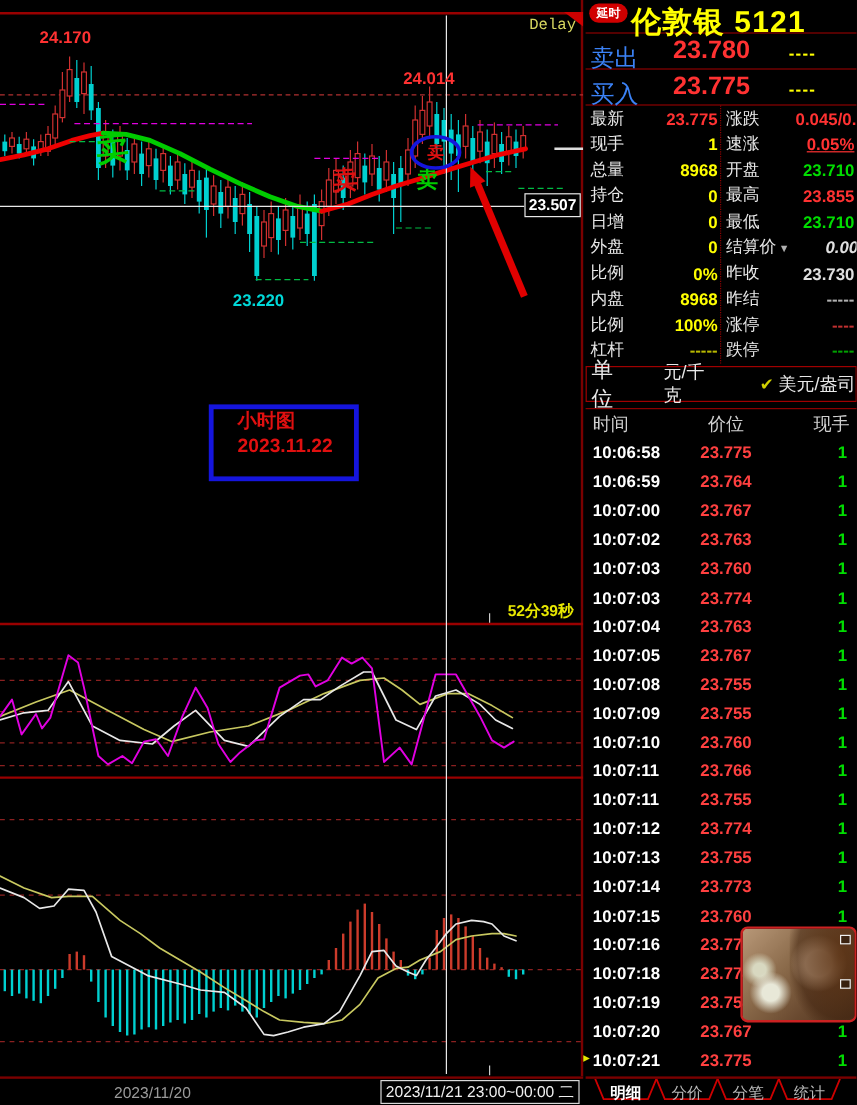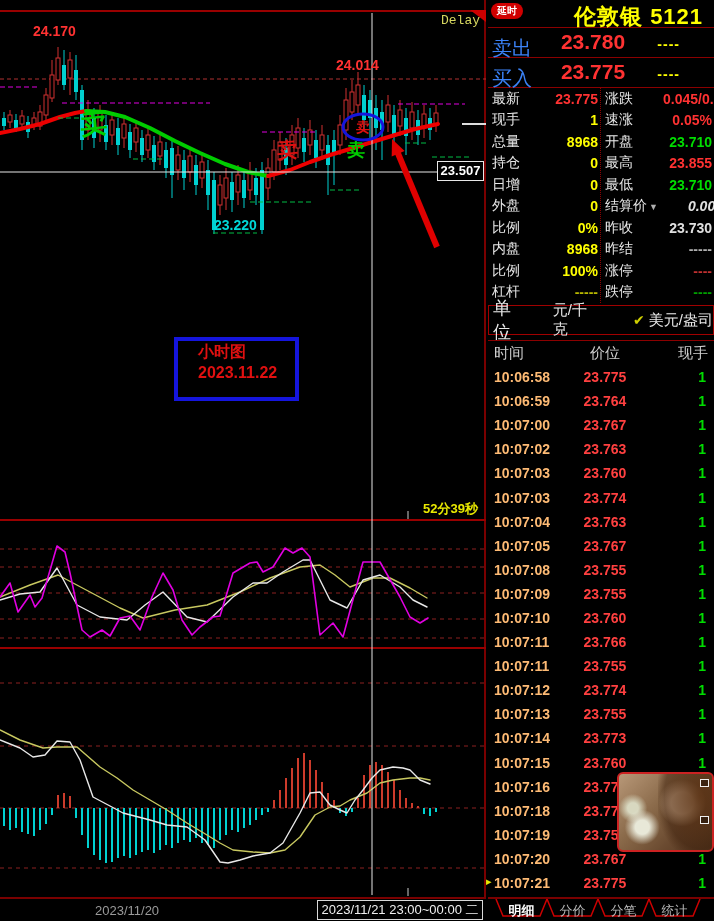--- a/index.html
+++ b/index.html
@@ -19,21 +19,21 @@
   .sell-mark{position:absolute;font-weight:bold;}
   .axis-bar{position:absolute;left:0;top:897px;width:486px;height:24px;border-top:2px solid #7a0000;background:#000;}
   .axis-date{position:absolute;left:95px;top:4px;color:#9a9a9a;font-size:13px;}
   .axis-range{position:absolute;left:317px;top:1px;width:166px;height:20px;border:1px solid #d8d8d8;
     color:#f0f0f0;font-size:13px;text-align:center;line-height:18px;white-space:nowrap;}
   
   .right-panel{position:absolute;left:488px;top:0;width:226px;height:921px;background:#000;}
   .rp-header{position:relative;height:28px;border-bottom:1px solid #8b0000;}
   .badge{position:absolute;left:3px;top:3px;background:#d00000;color:#fff;font-size:10px;font-weight:bold;
     padding:1px 6px;border-radius:8px;}
-  .rp-title{position:absolute;left:38px;top:2px;color:#ffff00;font-size:22px;font-weight:bold;letter-spacing:1px;margin-left:48px;}
+  .rp-title{position:absolute;left:38px;top:2px;color:#ffff00;font-size:25px;font-weight:bold;letter-spacing:1px;}
   .bidask-row{position:relative;height:30px;border-bottom:1px solid #8b0000;}
   .ba-label{position:absolute;left:4px;top:7px;color:#3b82f6;font-size:20px;}
   .ba-price{position:absolute;left:50px;top:2px;width:110px;text-align:center;color:#ff3232;font-size:21px;font-weight:bold;}
   .ba-dash{position:absolute;right:34px;top:8px;color:#ffff00;font-size:14px;font-weight:bold;letter-spacing:1px;}
   .qgrid{position:relative;height:215px;display:flex;}
   .qcol{width:113px;display:flex;flex-direction:column;}
   .qcol.left{border-right:1px dotted #8b0000;}
   .qrow{flex:1;display:flex;align-items:center;justify-content:space-between;padding:0 2px 0 4px;gap:30px;}
   .qrow .ql{color:#e8e8e8;font-size:14px;white-space:nowrap;}
   .qrow .qv{font-size:14px;font-weight:bold;white-space:nowrap;}
@@ -43,21 +43,21 @@
   .unit-row .u-v1{color:#e8e8e8;font-size:15px;margin-left:26px;}
   .unit-row .u-check{color:#d0d000;font-size:14px;font-weight:bold;margin-left:34px;}
   .unit-row .u-v2{color:#e8e8e8;font-size:15px;margin-left:4px;white-space:nowrap;}
   .tick-area{position:absolute;left:0;top:340px;width:226px;height:557px;border-top:1px solid #8b0000;}
   .tick-head{display:flex;height:24px;align-items:center;color:#cfcfcf;font-size:15px;}
   .tick-head .th-t{width:72px;padding-left:6px;}
   .tick-head .th-p{width:90px;text-align:center;}
   .tick-head .th-v{flex:1;text-align:right;padding-right:6px;}
   .tick-rows{position:relative;}
   .trow{display:flex;height:24.1px;align-items:center;position:relative;}
-  .trow .tt{width:72px;padding-left:6px;color:#fdba74;font-size:14px;font-weight:bold;}
+  .trow .tt{width:72px;padding-left:6px;color:#ffffff;font-size:14px;font-weight:bold;}
   .trow .tp{width:90px;text-align:center;color:#ff4040;font-size:14px;font-weight:bold;}
   .trow .tv{flex:1;text-align:right;padding-right:8px;color:#00dd00;font-size:14px;font-weight:bold;}
   .trow .mark{position:absolute;left:-2px;top:4px;color:#e8e800;font-size:11px;}
   .tabs-bar{position:absolute;left:0;top:897px;width:226px;height:24px;border-top:2px solid #7a0000;}
   .tab-label{position:absolute;top:3px;width:51px;text-align:center;font-size:13px;color:#b8b8b8;cursor:default;}
   .tab-label.active{color:#ffffff;font-weight:bold;}
   
   .popup{position:absolute;left:617px;top:772px;width:97px;height:80px;border:2px solid #cc2222;border-radius:6px;
     background:
       radial-gradient(circle at 68% 38%, #e8c8a8 0 14%, rgba(232,200,168,0) 30%),
@@ -333,21 +333,21 @@
         <line x1="372" y1="13" x2="372" y2="895" stroke="#e8e8e8" stroke-width="1"></line>
         <line x1="0" y1="172" x2="437" y2="172" stroke="#e8e8e8" stroke-width="1"></line>
         <line x1="408" y1="511" x2="408" y2="519" stroke="#cccccc" stroke-width="1"></line>
         <line x1="408" y1="888" x2="408" y2="896" stroke="#cccccc" stroke-width="1"></line>
         <ellipse cx="363" cy="127" rx="20" ry="13" fill="none" stroke="#1515dd" stroke-width="3"></ellipse>
         <line x1="437" y1="247" x2="395.84615384615387" y2="148.23076923076923" stroke="#e00000" stroke-width="6"></line>
         <polygon points="392 139 404.6153846153846 151.0769230769231 391.6923076923077 156.46153846153845" fill="#e00000"></polygon>
       </svg>
     <div class="clabel lbl-red" style="left:33px;top:23px;">24.170</div>
     <div class="clabel lbl-red" style="left:336px;top:57px;">24.014</div>
-    <div class="clabel lbl-cyan" style="left:194px;top:217px;margin-left:20px;">23.220</div>
+    <div class="clabel lbl-cyan" style="left:194px;top:242px;">23.220</div>
     <div class="delay">Delay</div>
     <div class="price-tag">23.507</div>
     <div class="timer">52分39秒</div>
     <div class="anno-box">
       <div>小时图</div>
       <div>2023.11.22</div>
     </div>
     <div class="sell-mark" style="left:80px;top:106px;font-size:27px;color:#00cc00;transform:rotate(-6deg);">卖</div>
     <div class="sell-mark" style="left:277px;top:136px;font-size:21px;color:#dd1010;transform:rotate(-4deg);">卖</div>
     <div class="sell-mark" style="left:347px;top:138px;font-size:18px;color:#00cc00;">卖</div>
@@ -419,21 +419,21 @@
             <span class="qv" style="color: rgb(184, 184, 0);">-----</span>
           </div>
         </div>
       <div class="qcol" id="qcolR">
           <div class="qrow">
             <span class="ql">涨跌</span>
             <span class="qv" style="color: rgb(255, 50, 50);">0.045/0.19%</span>
           </div>
           <div class="qrow">
             <span class="ql">速涨</span>
-            <span class="qv" style="color: rgb(255, 50, 50);">0.05%</span>
+            <span class="qv" style="color: rgb(255, 50, 50); text-decoration: underline;">0.05%</span>
           </div>
           <div class="qrow">
             <span class="ql">开盘</span>
             <span class="qv" style="color: rgb(0, 221, 0);">23.710</span>
           </div>
           <div class="qrow">
             <span class="ql">最高</span>
             <span class="qv" style="color: rgb(255, 50, 50);">23.855</span>
           </div>
           <div class="qrow">

